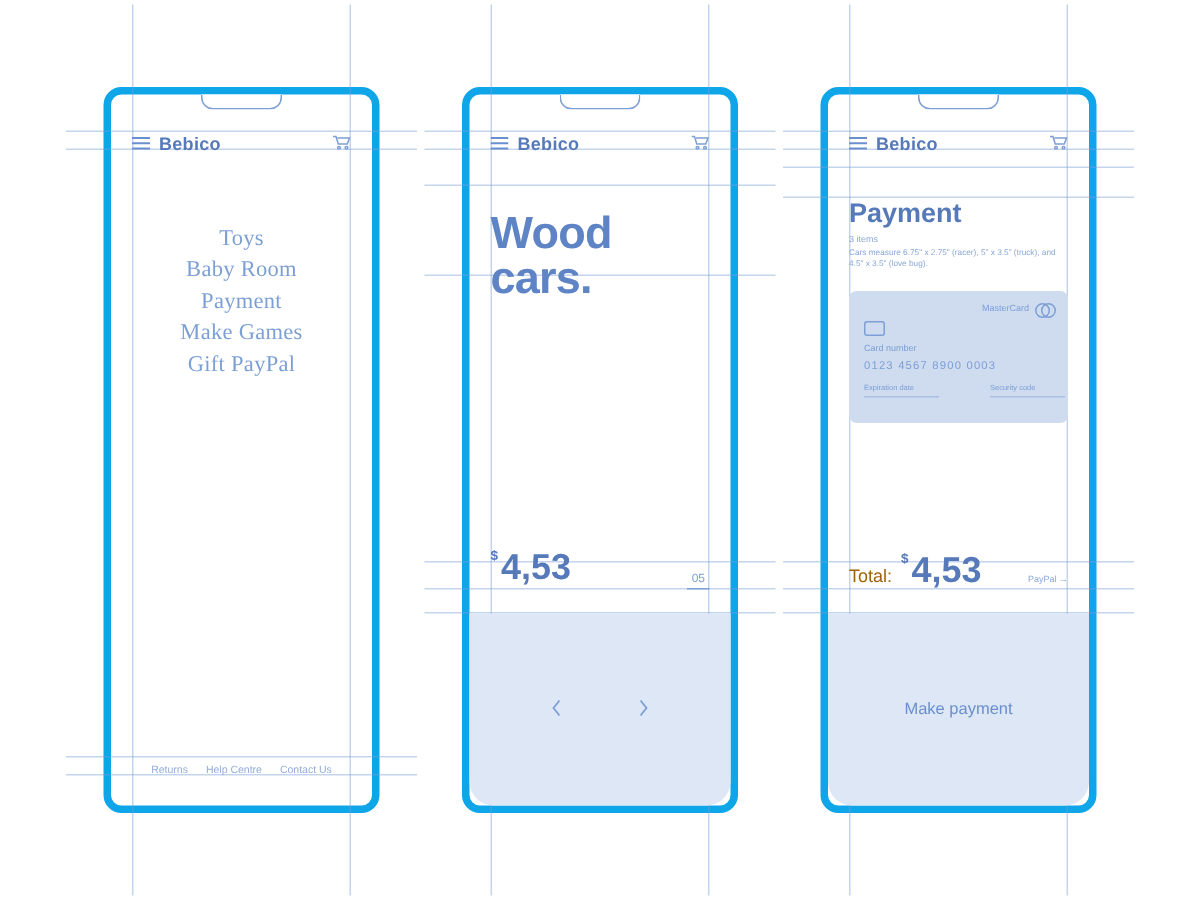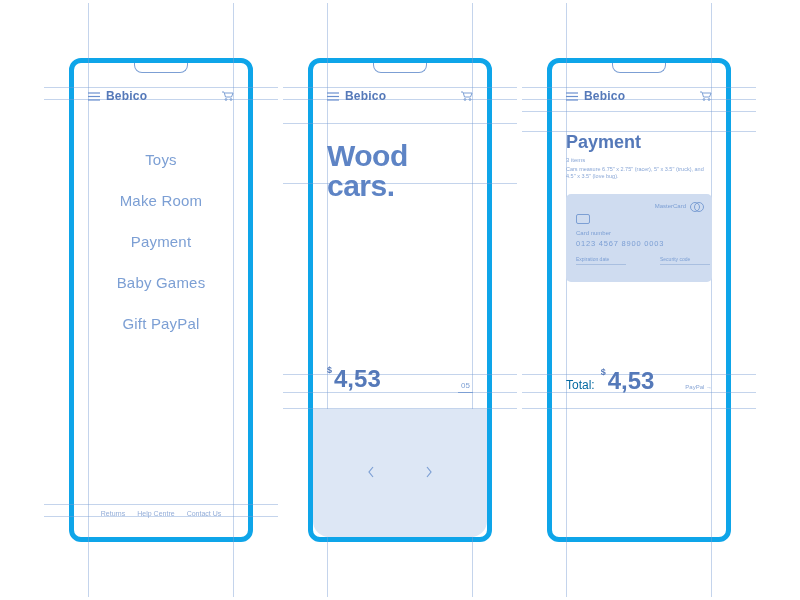--- a/index.html
+++ b/index.html
@@ -52,21 +52,21 @@
   .gh { position: absolute; left: -30px; right: -30px; height: 0; border-top: 0.5px solid rgba(124,159,212,0.45); }
 
   
   .hdr { display: flex; align-items: center; justify-content: space-between; margin-top: 4px; }
   .hdr-left { display: flex; align-items: center; gap: 6px; }
   .hamburger { display: inline-block; }
   .brand { font-weight: 600; font-size: 12px; color: #5579b9; letter-spacing: 0.2px; }
   .cart-icon { }
 
   
-  .menu-list { margin-top: 46px; display: flex; flex-direction: column; gap: 24px; align-items: center; }
+  .menu-list { margin-top: 46px; display: flex; flex-direction: column; gap: 4px; align-items: center; font-family: Liberation Serif, serif; }
   .menu-item { font-size: 15px; font-weight: 300; color: #7c9fd4; letter-spacing: 0.2px; cursor: pointer; }
   .footer-links { position: absolute; bottom: 20px; left: 0; right: 0; display: flex; justify-content: center; gap: 12px; }
   .footer-link { font-size: 7px; font-weight: 300; color: #93add8; cursor: pointer; }
 
   
   .headline { margin-top: 36px; font-size: 30px; line-height: 1.0; font-weight: 800; color: #5e84c5; letter-spacing: -0.5px; }
   .pricebar { position: absolute; left: 14px; right: 14px; bottom: 144px; display: flex; align-items: flex-end; justify-content: space-between; }
   .price { font-weight: 700; color: #5579b9; }
   .price .cur { font-size: 9px; vertical-align: top; margin-right: 2px; }
   .price .val { font-size: 24px; }
@@ -85,21 +85,21 @@
   .mc::before, .mc::after { content: ""; position: absolute; width: 8px; height: 8px; border-radius: 50%; border: 0.8px solid #7c9fd4; top: 0; }
   .mc::before { left: 0; }
   .mc::after { left: 4px; }
   .chip { position: absolute; left: 10px; top: 20px; width: 14px; height: 10px; border: 0.8px solid #7c9fd4; border-radius: 2px; }
   .card-label { position: absolute; left: 10px; top: 36px; font-size: 6px; }
   .card-num { position: absolute; left: 10px; top: 45px; font-size: 7.5px; letter-spacing: 0.8px; }
   .card-row { position: absolute; left: 10px; right: 10px; top: 62px; display: flex; gap: 34px; }
   .card-field { font-size: 5px; border-bottom: 0.6px solid #a9bfe0; padding-bottom: 2px; flex: 0 0 auto; }
   .total-row { position: absolute; left: 14px; right: 14px; bottom: 142px; display: flex; align-items: baseline; justify-content: space-between; }
   .total-left { display: flex; align-items: baseline; gap: 6px; }
-  .total-label { font-size: 12px; font-weight: 500; color: #0369a1; }
+  .total-label { font-size: 12px; font-weight: 500; color: #a16207; }
   .paypal { font-size: 6px; color: #8aa7d6; cursor: pointer; }
   .pay-cta-slab { position: absolute; left: 0; right: 0; bottom: 0; height: 128px; background: #dde7f5; border-radius: 0 0 16px 16px; display: flex; align-items: center; justify-content: center; }
   .pay-cta { font-size: 11px; color: #6a8fce; cursor: pointer; background: none; border: none; font-family: inherit; }
 </style>
 </head>
 <body>
 
 <div class="stage">
 
   <div class="phone">
@@ -132,23 +132,23 @@
                 <path d="M0 1h2l1.5 5h6l1.5-4H3"></path>
                 <circle cx="4" cy="8.5" r="0.9"></circle>
                 <circle cx="9" cy="8.5" r="0.9"></circle>
               </g>
             </svg>
         </span>
       </div>
 
       <div class="menu-list">
         <div class="menu-item">Toys</div>
-        <div class="menu-item">Make Room</div>
+        <div class="menu-item">Baby Room</div>
         <div class="menu-item">Payment</div>
-        <div class="menu-item">Baby Games</div>
+        <div class="menu-item">Make Games</div>
         <div class="menu-item">Gift PayPal</div>
       </div>
 
       <div class="footer-links">
         <span class="footer-link">Returns</span>
         <span class="footer-link">Help Centre</span>
         <span class="footer-link">Contact Us</span>
       </div>
     </div>
   </div>
@@ -277,16 +277,19 @@
       <div class="total-row">
         <div class="total-left">
           <span class="total-label">Total:</span>
           <span class="price">
             <span class="cur">$</span><span class="val">4,53</span>
           </span>
         </div>
         <span class="paypal">PayPal →</span>
       </div>
 
+      <div class="pay-cta-slab">
+        <button class="pay-cta">Make payment</button>
+      </div>
     </div>
   </div>
 
 </div>
 
 </body></html>

